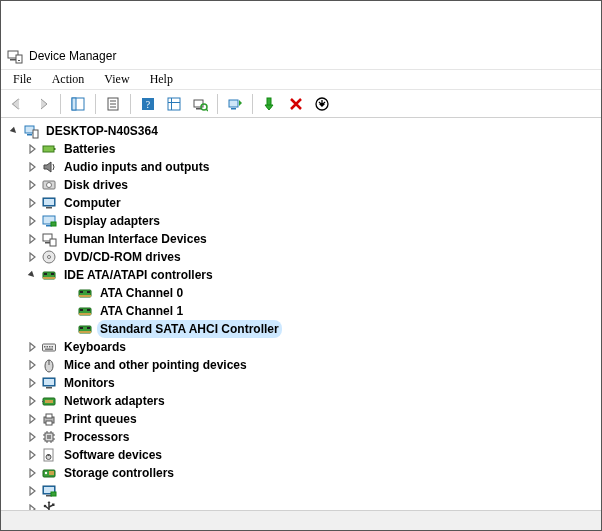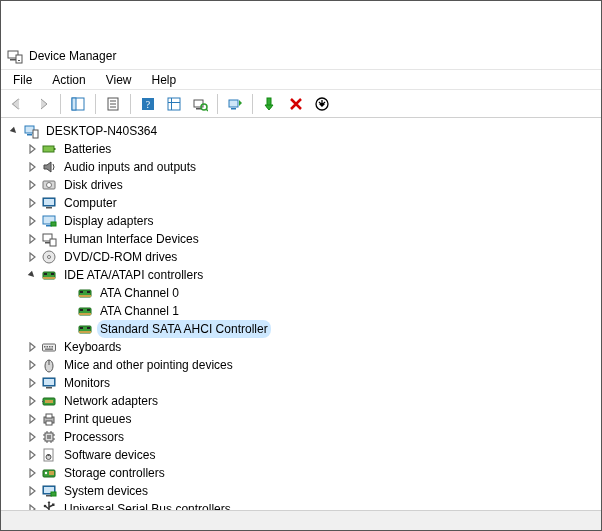--- a/index.html
+++ b/index.html
@@ -33,20 +33,21 @@
     display: flex;
     align-items: center;
     height: 20px;
     padding: 0 2px;
     background: #fff;
     border-bottom: 1px solid #e5e5e5;
   }
   .menubar .menuitem {
     padding: 6px 10px;
     cursor: default;
+    font-family: Liberation Serif, serif;
   }
   
   .toolbar {
     display: flex;
     align-items: center;
     height: 28px;
     padding: 0 4px;
     background: #fff;
     border-bottom: 1px solid #d0d0d0;
     gap: 2px;
@@ -85,20 +86,21 @@
   }
   .tree .expander.empty { visibility: hidden; }
   .tree .node-icon {
     width: 16px; height: 16px;
     margin: 0 4px 0 1px;
     display: inline-flex; align-items: center; justify-content: center;
   }
   .tree .label {
     padding: 0 3px;
     font-size: 12px;
+    font-weight: bold;
   }
   .tree .selected .label {
     background: #cde8ff;
     border-radius: 8px;
   }
   
   .statusbar {
     height: 20px;
     border-top: 1px solid #d0d0d0;
     background: #f0f0f0;
@@ -535,38 +537,36 @@
           </svg>
         </span>
         <span class="node-icon">
           <svg width="16" height="16" viewBox="0 0 16 16">
             <rect x="2" y="3" width="12" height="8" fill="#2a7ab9" stroke="#15507d"></rect>
             <rect x="3" y="4" width="10" height="6" fill="#cfe6f7"></rect>
             <rect x="5" y="12" width="6" height="1.5" fill="#555"></rect>
             <rect x="10" y="9" width="5" height="4" fill="#3a9e3a" stroke="#181"></rect>
           </svg>
         </span>
-        <span class="label">System devices</span>
       </div>
       <div class="row">
         <span class="indent" style="width:22px"></span>
         <span class="expander ">
           <svg width="10" height="10" viewBox="0 0 10 10">
             <path d="M3 1 L8 5 L3 9 Z" fill="none" stroke="#707070" stroke-width="1.2"></path>
           </svg>
         </span>
         <span class="node-icon">
           <svg width="16" height="16" viewBox="0 0 16 16">
             <circle cx="8" cy="13" r="2" fill="#333"></circle>
             <line x1="8" y1="13" x2="8" y2="2" stroke="#333" stroke-width="1.5"></line>
             <line x1="8" y1="8" x2="4" y2="5" stroke="#333" stroke-width="1.5"></line>
             <circle cx="4" cy="5" r="1.3" fill="#333"></circle>
             <line x1="8" y1="6" x2="12" y2="4" stroke="#333" stroke-width="1.5"></line>
             <rect x="11" y="2.5" width="2.5" height="2.5" fill="#333"></rect>
             <path d="M6.5 2 h3 l-1.5 -2 z" fill="#333"></path>
           </svg>
         </span>
-        <span class="label">Universal Serial Bus controllers</span>
       </div>
     </div>
 </div>
 
 <div class="statusbar"></div>
 
 </body></html>

